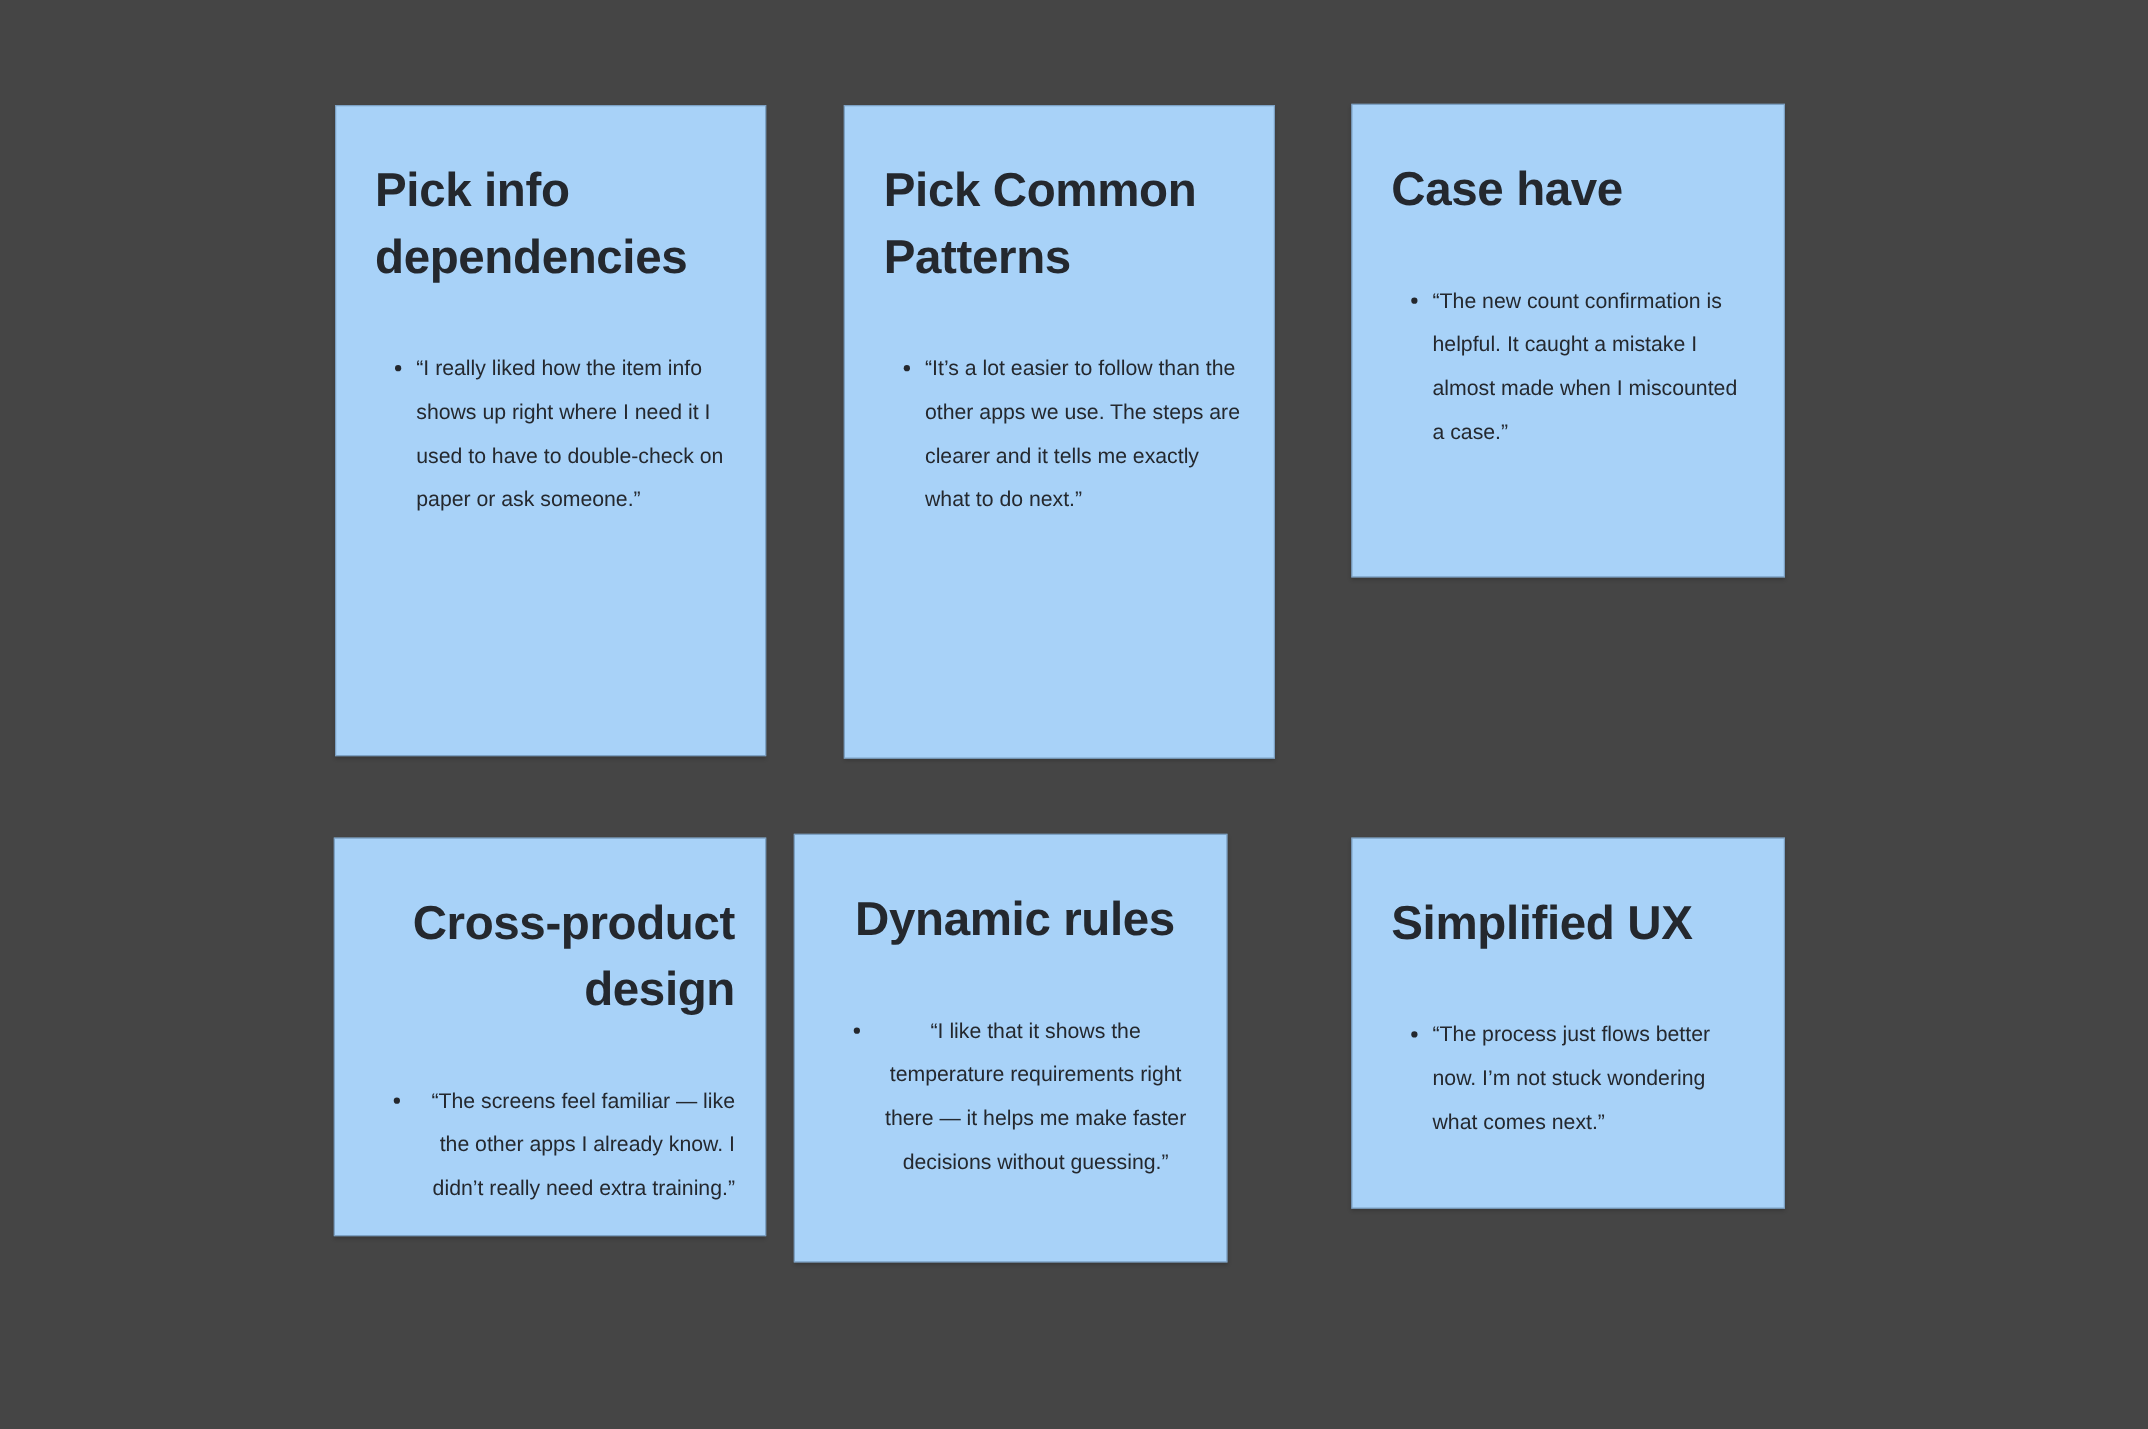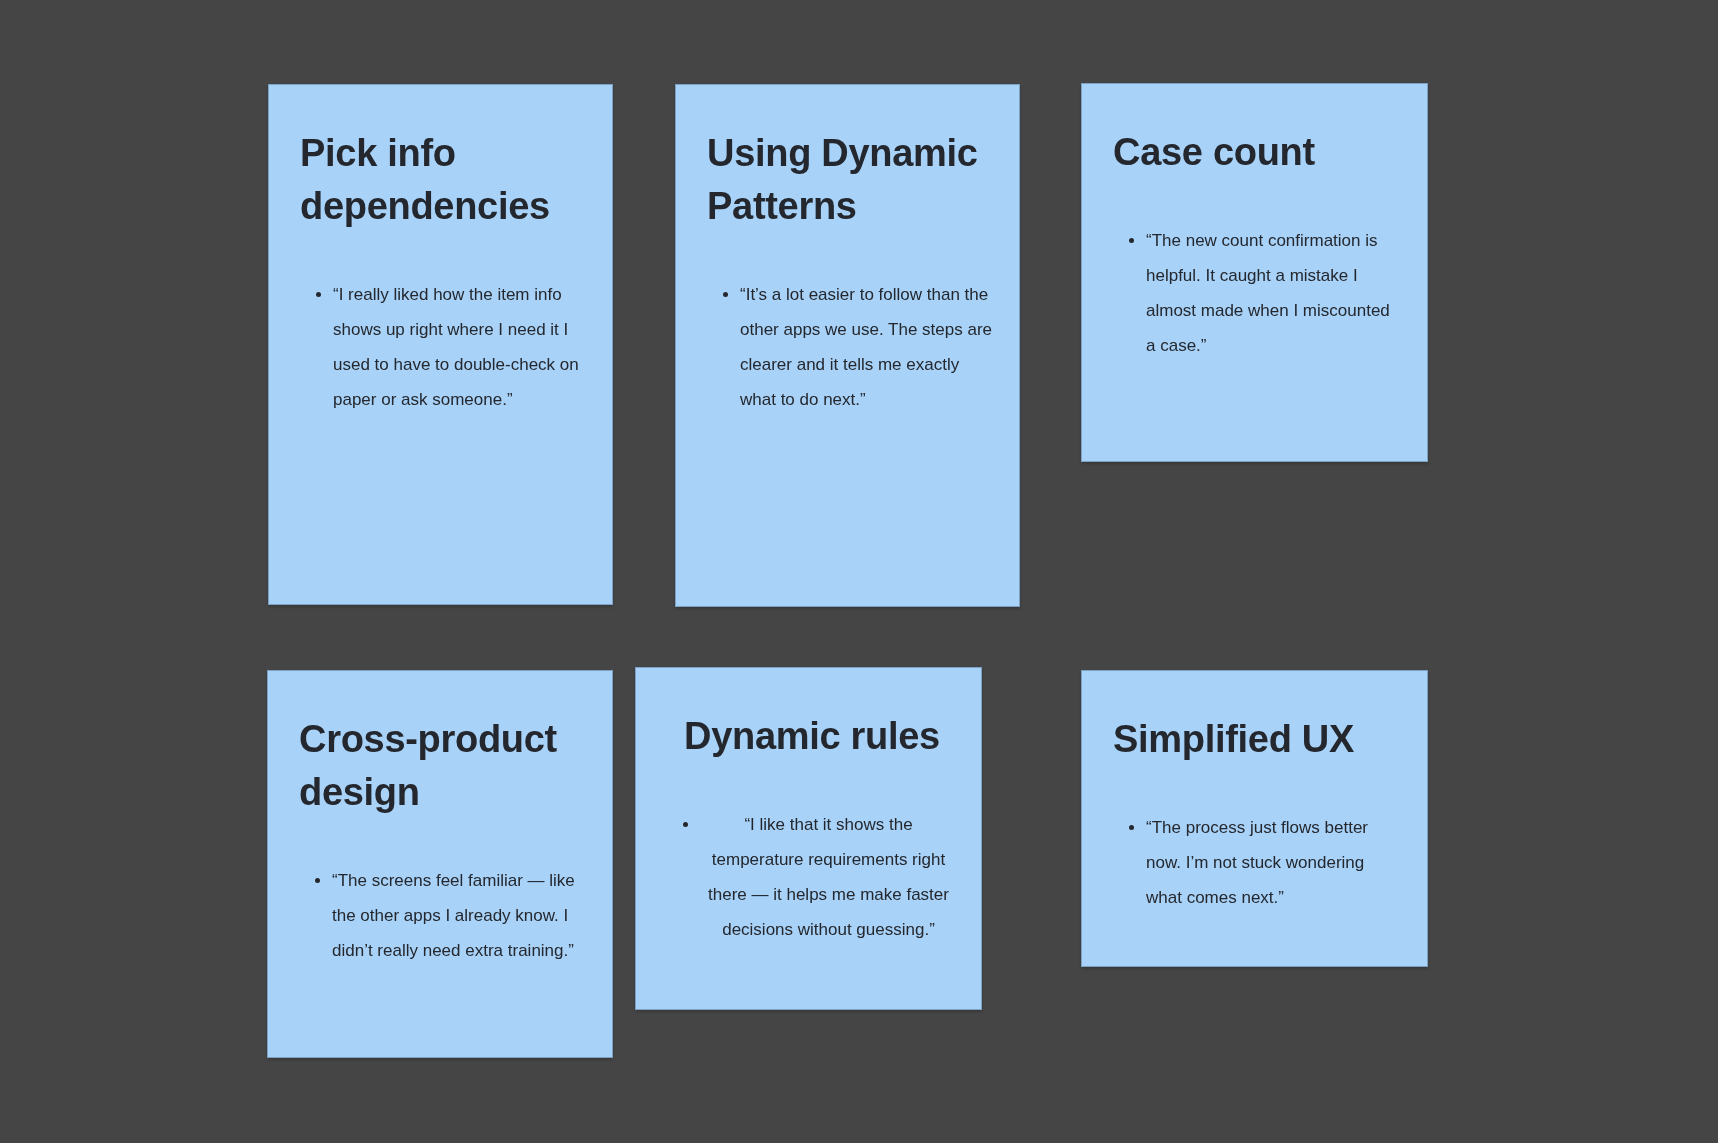--- a/index.html
+++ b/index.html
@@ -50,45 +50,45 @@
   .sticky li {
     font-size: 17px;
     line-height: 35px;
     font-weight: 400;
     color: var(--text);
   }
   
   .card-1 { left: 268px;  top: 84px;  width: 345px; height: 521px; }
   .card-2 { left: 675px;  top: 84px;  width: 345px; height: 523px; }
   .card-3 { left: 1081px; top: 83px;  width: 347px; height: 379px; }
-  .card-4 { left: 267px;  top: 670px; width: 346px; height: 388px; }
+  .card-4 { left: 267px;  top: 670px; width: 346px; height: 319px; text-align: right; }
   .card-5 { left: 635px;  top: 667px; width: 347px; height: 343px; text-align: center; }
   .card-6 { left: 1081px; top: 670px; width: 347px; height: 297px; }
 </style>
 </head>
 <body>
 
 <div class="canvas">
 
   <div class="sticky card-1">
     <h2>Pick info dependencies</h2>
     <ul>
       <li>“I really liked how the item info shows up right where I need it I used to have to double-check on paper or ask someone.”</li>
     </ul>
   </div>
 
   <div class="sticky card-2">
-    <h2>Using Dynamic Patterns</h2>
+    <h2>Pick Common Patterns</h2>
     <ul>
       <li>“It’s a lot easier to follow than the other apps we use. The steps are clearer and it tells me exactly what to do next.”</li>
     </ul>
   </div>
 
   <div class="sticky card-3">
-    <h2>Case count</h2>
+    <h2>Case have</h2>
     <ul>
       <li>“The new count confirmation is helpful. It caught a mistake I almost made when I miscounted a case.”</li>
     </ul>
   </div>
 
   <div class="sticky card-4">
     <h2>Cross-product design</h2>
     <ul>
       <li>“The screens feel familiar — like the other apps I already know. I didn’t really need extra training.”</li>
     </ul>

